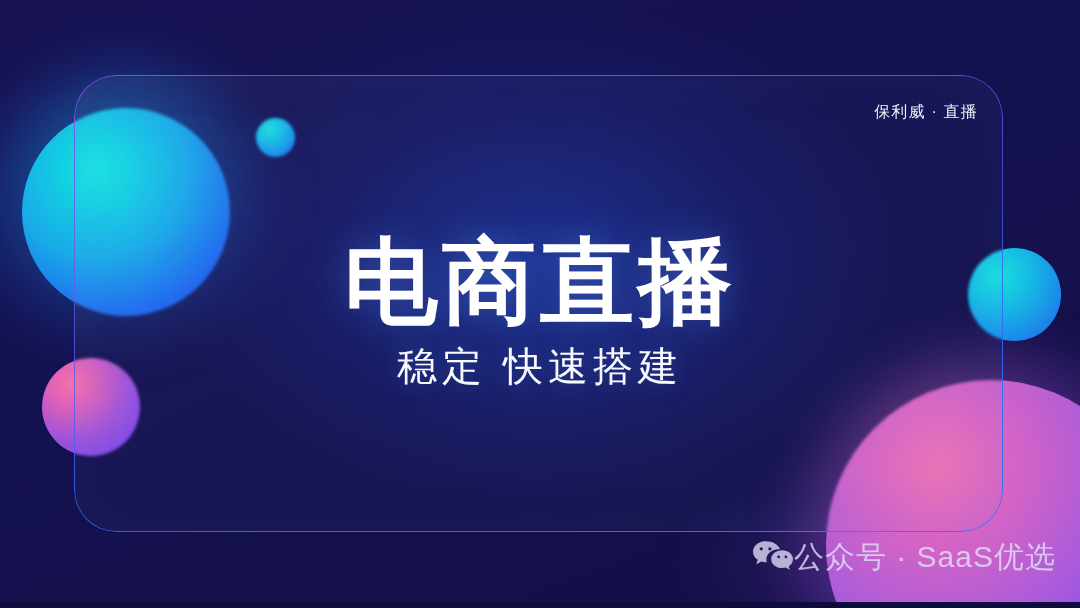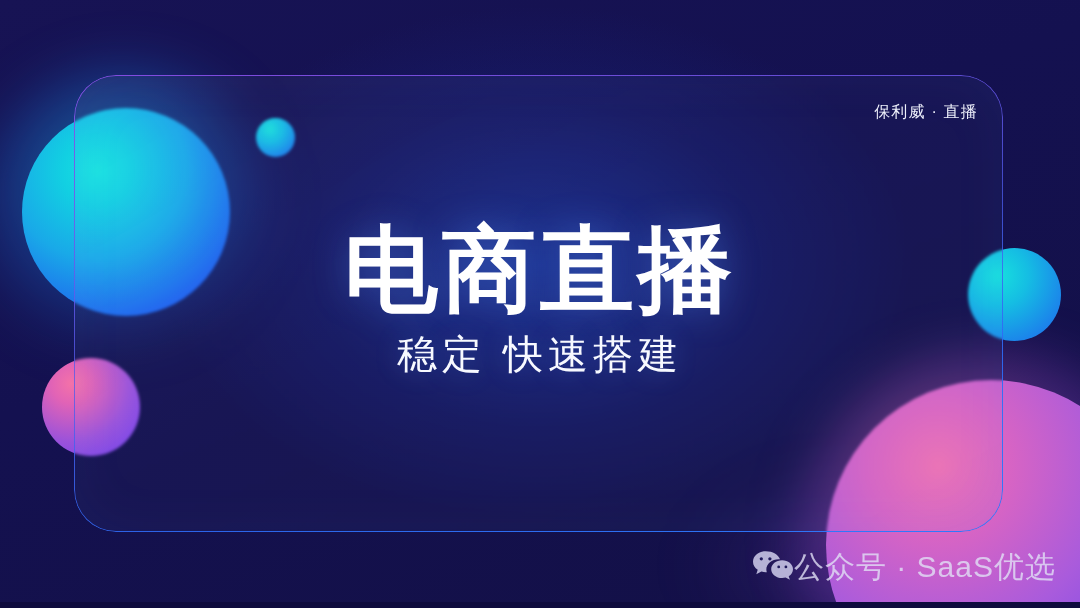--- a/index.html
+++ b/index.html
@@ -150,21 +150,21 @@
     letter-spacing: 1.2px;
     line-height: 1;
     white-space: nowrap;
   }
 
   
   .headline-block {
     position: absolute;
     left: 0;
     right: 0;
-    top: 220px;
+    top: 232px;
     text-align: center;
     pointer-events: none;
   }
   .headline-main {
     display: block;
     color: #ffffff;
     font-size: 94px;
     font-weight: bold;
     line-height: 1.06;
     letter-spacing: 4px;
@@ -178,21 +178,21 @@
     font-weight: normal;
     line-height: 1.1;
     letter-spacing: 5px;
     text-shadow: 0 0 26px rgba(90,150,255,0.30);
   }
 
   
   .watermark {
     position: absolute;
     right: 24px;
-    bottom: 18px;
+    bottom: 28px;
     display: flex;
     align-items: center;
     color: rgba(225,224,245,0.80);
     font-size: 30px;
     letter-spacing: 1px;
     line-height: 1;
     white-space: nowrap;
   }
   .wechat-icon {
     display: block;

